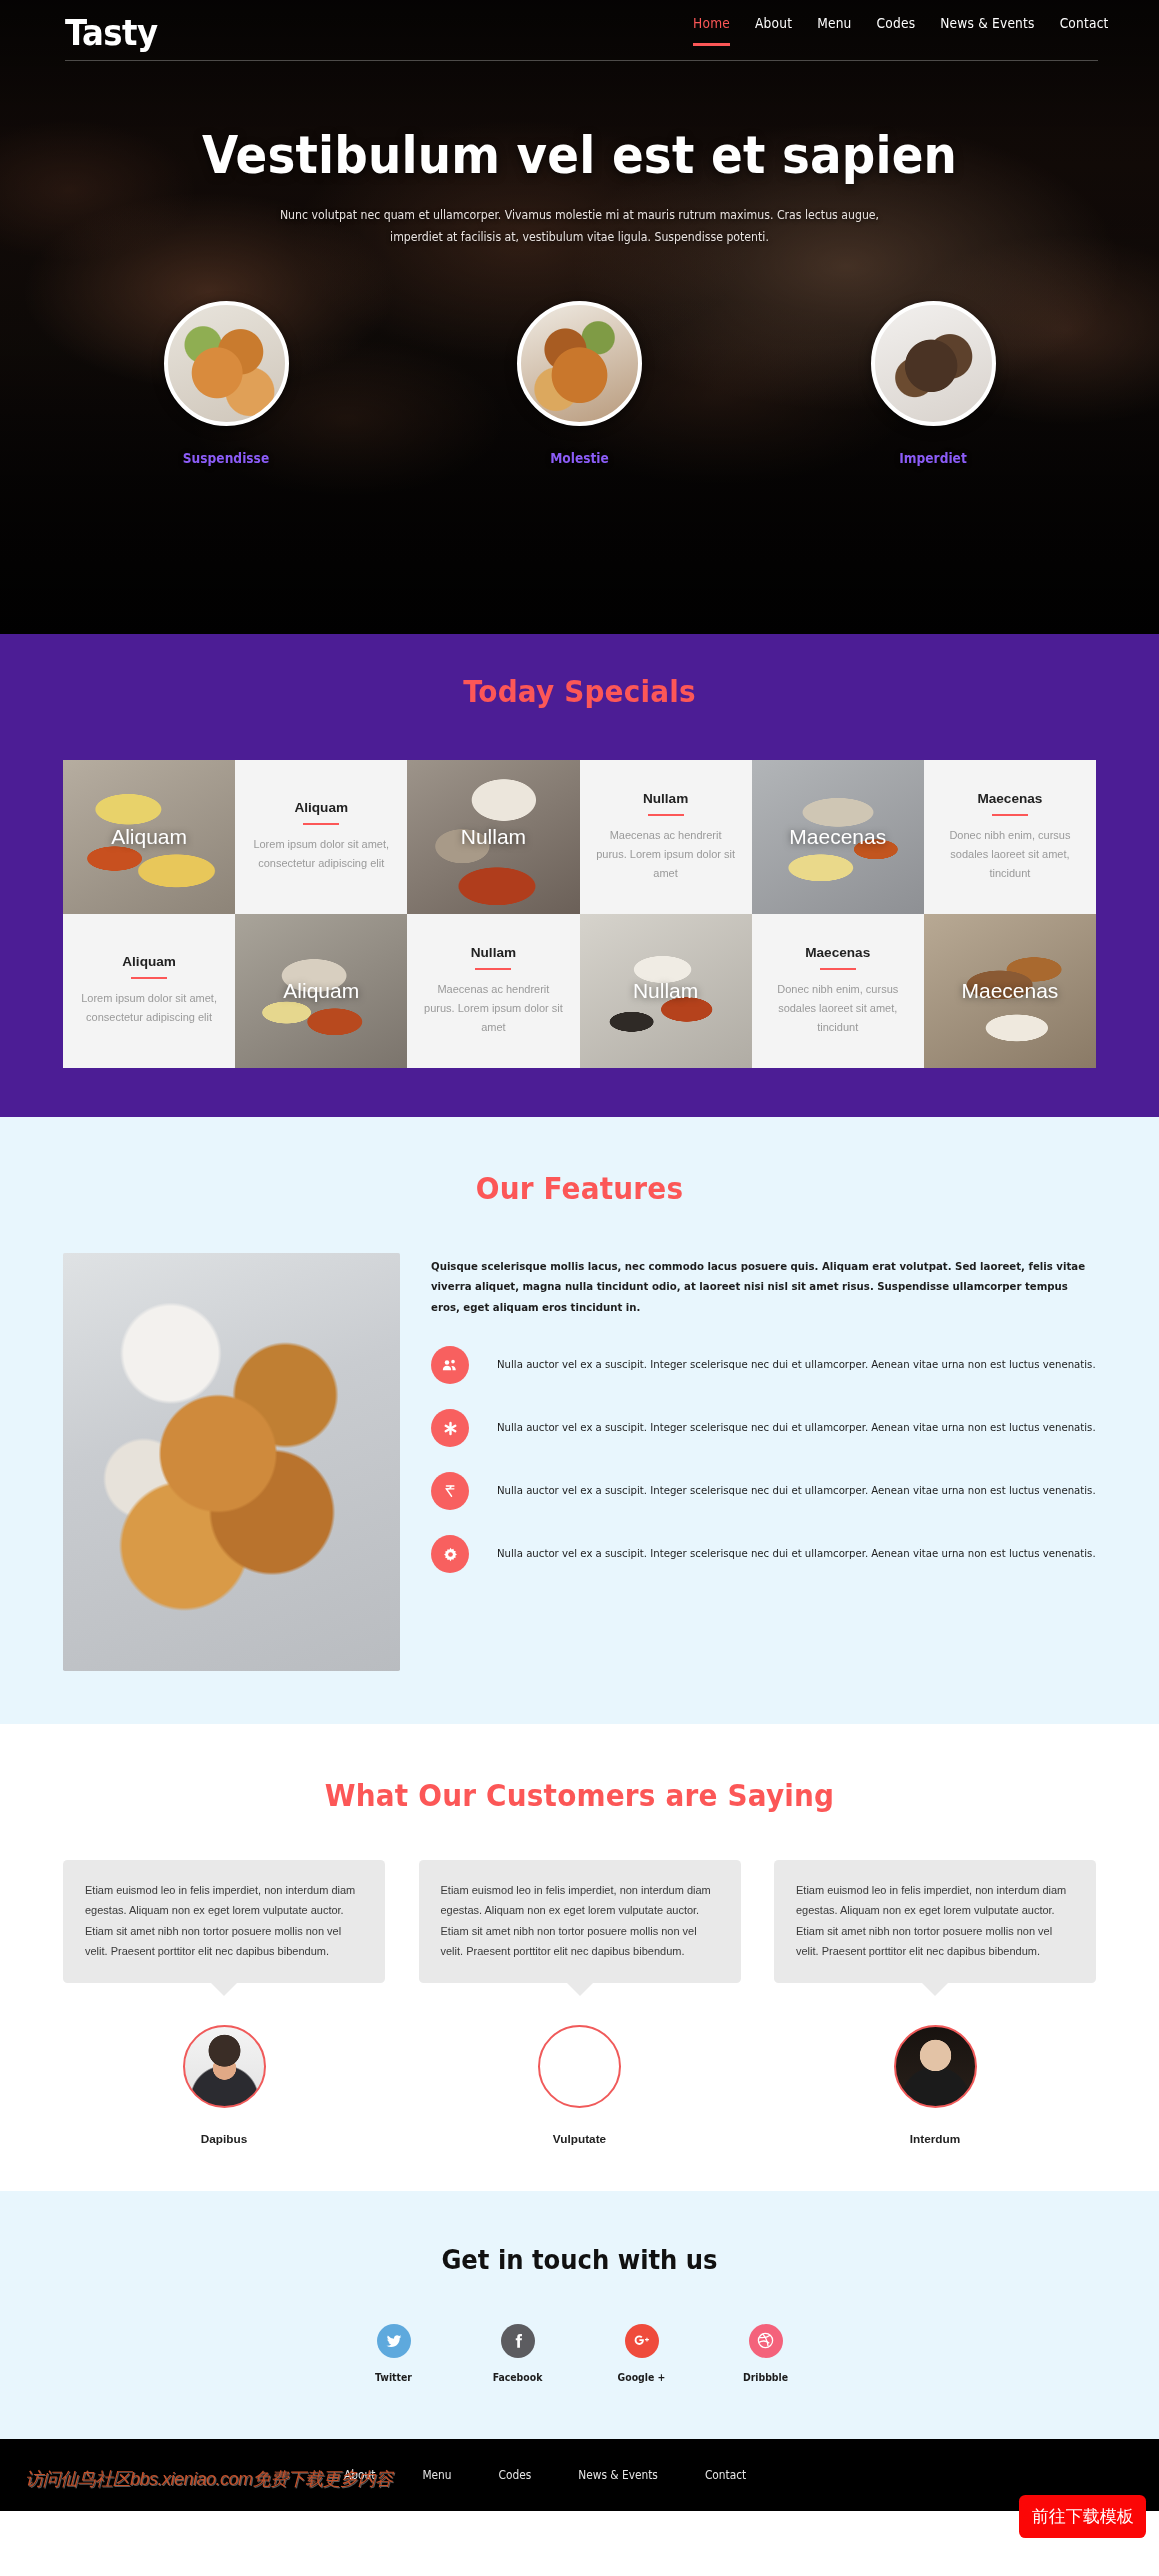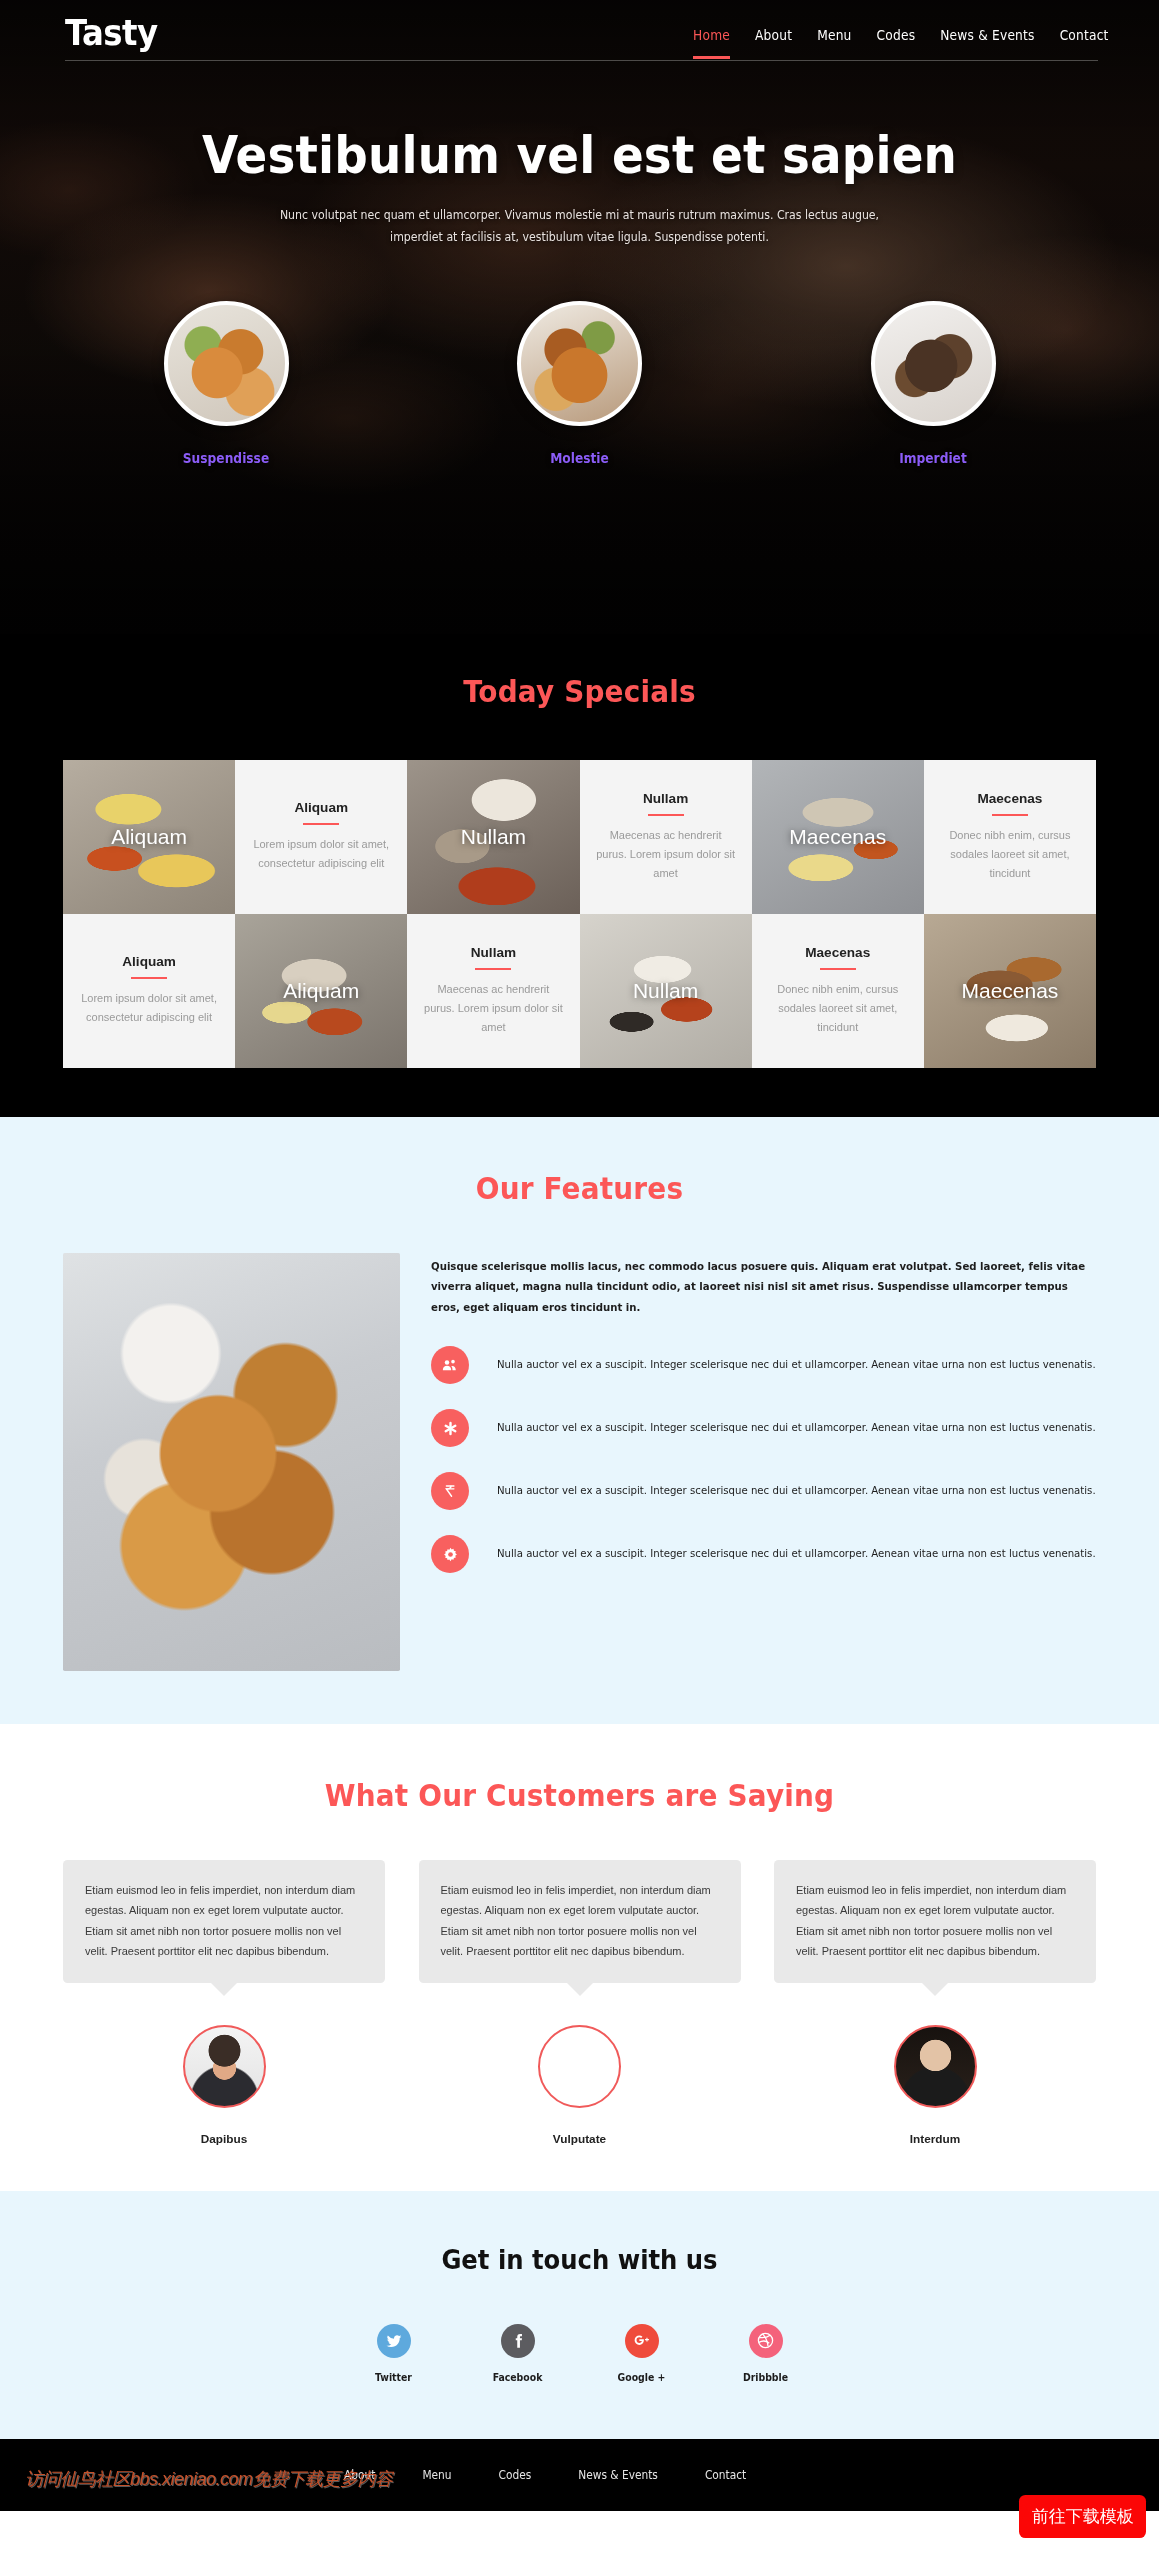--- a/index.html
+++ b/index.html
@@ -29,21 +29,21 @@
       radial-gradient(ellipse 217px 109px at 30% 66%, rgba(110,66,44,.35), transparent 72%),
       radial-gradient(ellipse 181px 100px at 6% 30%, rgba(120,70,48,.35), transparent 70%),
       linear-gradient(180deg,#120c0a 0%, #1a0f0b 26%, #130d0a 52%, #0a0706 78%, #060404 100%);
   }
   .hero-bg:after{
     content:""; position:absolute; inset:0;
     background:linear-gradient(180deg, rgba(0,0,0,.72) 0%, rgba(0,0,0,.36) 22%, rgba(0,0,0,.28) 55%, rgba(0,0,0,.78) 100%);
   }
   .hero-inner { position:relative; z-index:3; width:1069px; margin:0 auto; }
 
-  .topbar { display:flex; align-items:flex-end; justify-content:space-between; padding-top:14.5px; }
+  .topbar { display:flex; align-items:flex-start; justify-content:space-between; padding-top:14.5px; }
   .logo {
     font-family:"DejaVu Sans Condensed","Liberation Sans Narrow","Liberation Sans",sans-serif;
     color:#fff; font-size:36px; font-weight:bold; letter-spacing:-0.5px; line-height:1;
     padding-left:20px; padding-bottom:9px;
   }
   .nav { display:flex; gap:25px; align-items:flex-end; padding-right:5.4px; padding-bottom:11px; }
   .nav a {
     font-family:"DejaVu Sans Condensed","Liberation Sans Narrow","Liberation Sans",sans-serif;
     color:#fff; text-decoration:none; font-size:13.6px; letter-spacing:0.2px;
     padding-bottom:5.4px; position:relative;
@@ -94,21 +94,21 @@
     text-shadow:0 0.9px 5.4px rgba(0,0,0,.85);
   }
 
   
   .sec-head {
     text-align:center; color:#fc5757; font-weight:bold;
     font-size:31px; letter-spacing:0.2px;
   }
 
   
-  .specials { background:#000000; padding:39px 0 49px; }
+  .specials { background:#4c1d95; padding:39px 0 49px; }
   .grid {
     width:1033px; margin:51px auto 0;
     display:grid; grid-template-columns:repeat(6,1fr); grid-auto-rows:154px;
   }
   .cell { position:relative; overflow:hidden; }
   .cell.txt { background:#f4f4f4; display:flex; flex-direction:column; align-items:center; justify-content:center; padding:9px 14.5px; }
   .cell.txt h4 { font-size:13.6px; color:#222; font-weight:bold; }
   .cell.txt .dash { width:36px; height:1.8px; background:#fc5757; margin:8.2px 0 10px; }
   .cell.txt p { font-size:11px; color:#9a9a9a; line-height:1.75; text-align:center; }
   .cell.img { display:flex; align-items:center; justify-content:center; }

